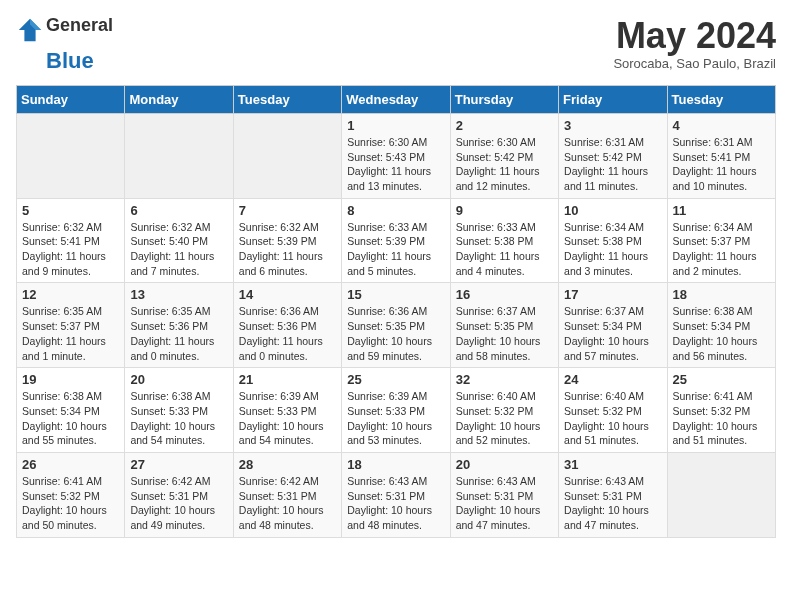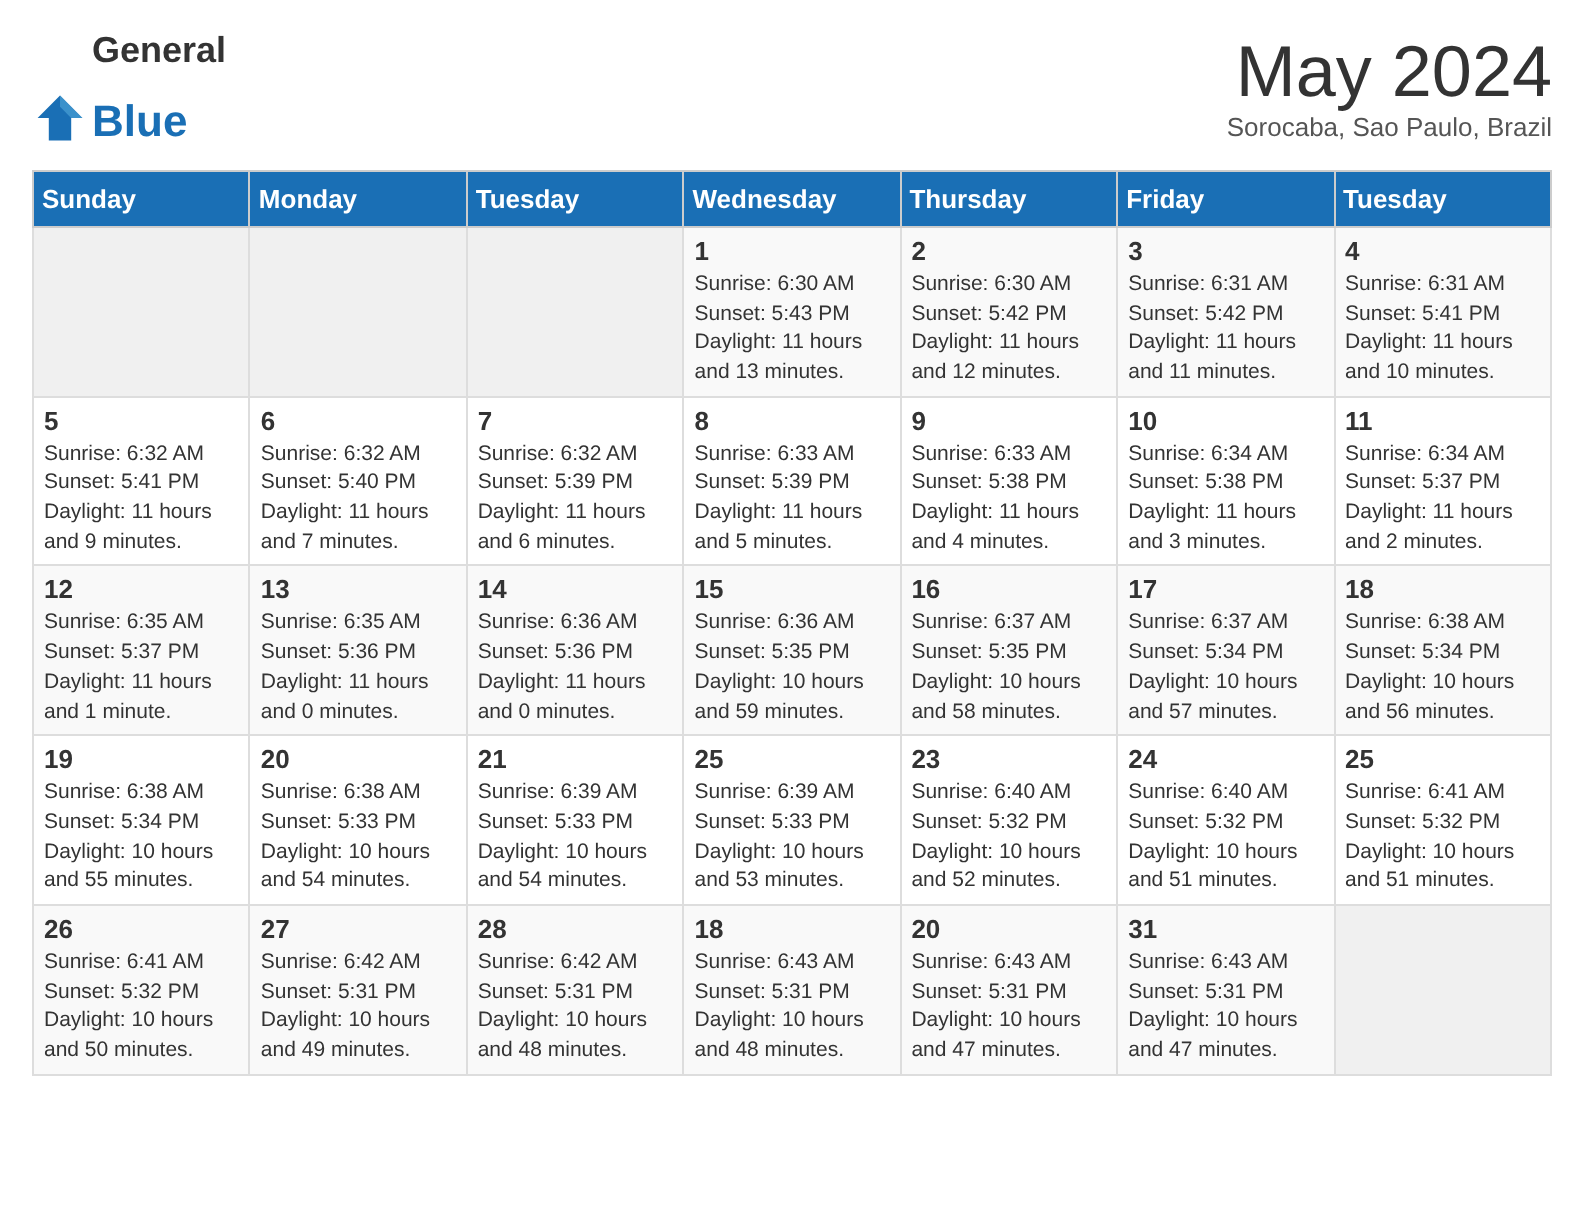--- a/index.html
+++ b/index.html
@@ -11,21 +11,21 @@
       padding: 16px;
     }
     .header {
       display: flex;
       justify-content: space-between;
       align-items: flex-start;
       margin-bottom: 12px;
     }
     .logo {
       display: flex;
-      align-items: flex-end;
+      align-items: flex-start;
       gap: 0;
     }
     .logo-text {
       display: flex;
       flex-direction: column;
       line-height: 1.1;
     }
     .logo-general {
       font-size: 18px;
       font-weight: bold;
@@ -40,21 +40,21 @@
     .logo-icon {
       width: 28px;
       height: 28px;
       margin-right: 2px;
     }
     .title-area {
       text-align: right;
     }
     .month-year {
       font-size: 36px;
-      font-weight: normal;
+      font-weight: bold;
       color: #333;
       line-height: 1.1;
     }
     .location {
       font-size: 13px;
       color: #555;
     }
     .calendar {
       width: 100%;
       border-collapse: collapse;
@@ -289,21 +289,21 @@
 and 54 minutes.</div>
         </td>
         <td>
           <span class="day-num">25</span>
           <div class="day-info" style="white-space: pre-line;">Sunrise: 6:39 AM
 Sunset: 5:33 PM
 Daylight: 10 hours
 and 53 minutes.</div>
         </td>
         <td>
-          <span class="day-num">23</span>
+          <span class="day-num">32</span>
           <div class="day-info" style="white-space: pre-line;">Sunrise: 6:40 AM
 Sunset: 5:32 PM
 Daylight: 10 hours
 and 52 minutes.</div>
         </td>
         <td>
           <span class="day-num">24</span>
           <div class="day-info" style="white-space: pre-line;">Sunrise: 6:40 AM
 Sunset: 5:32 PM
 Daylight: 10 hours

